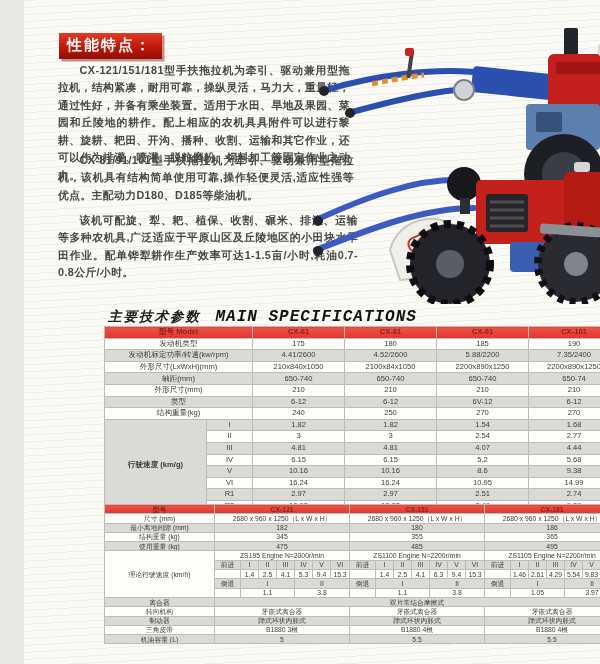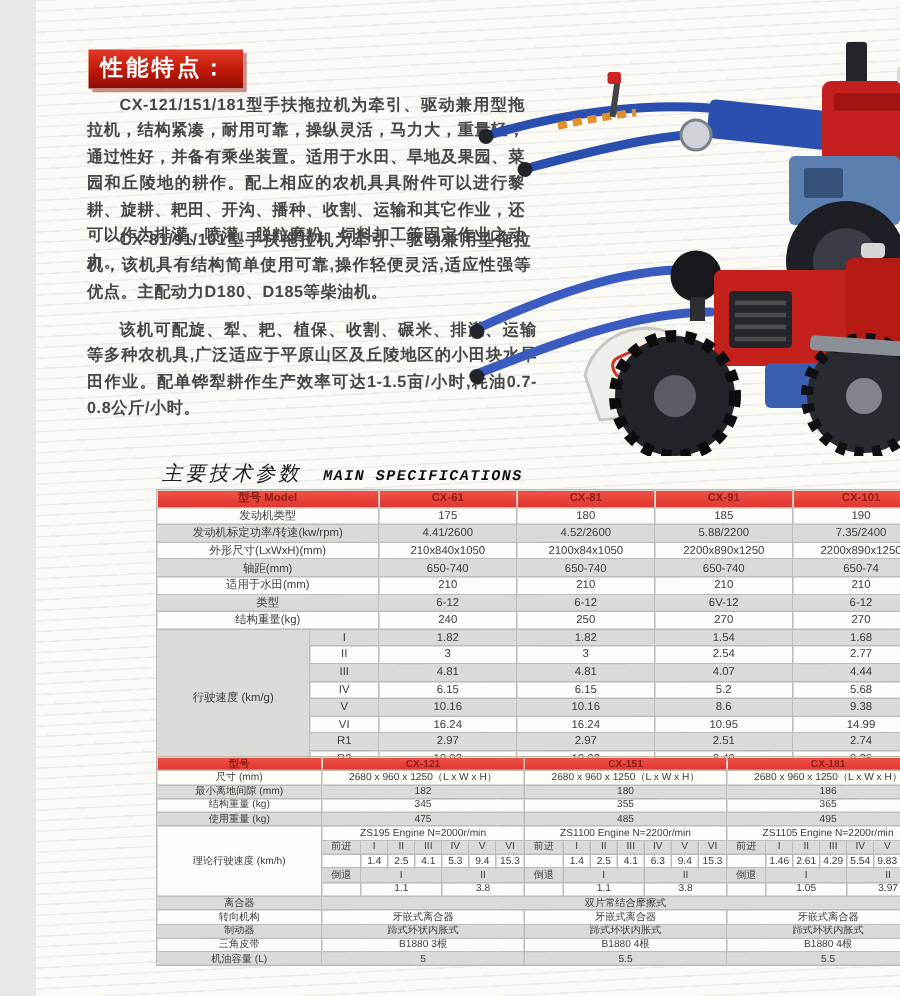--- a/index.html
+++ b/index.html
@@ -17,35 +17,35 @@
   .para{position:absolute;left:34px;width:292px;color:#474747;font-weight:bold;
       font-size:10.8px;line-height:1.62;text-align:justify;text-indent:2em;
       letter-spacing:0.4px;}
   #para1{top:62px;}
   #para2{top:152px;width:296px;}
   #para3{top:212px;width:300px;}
   
   #photo{position:absolute;left:288px;top:12px;width:312px;height:292px;}
   
   .sec-head{position:absolute;left:84px;top:307px;white-space:nowrap;}
-  .sec-head .zh{font-size:13.5px;font-weight:normal;font-style:italic;color:#1c1c1c;letter-spacing:2px;}
-  .sec-head .en{font-size:10px;font-weight:bold;font-style:italic;color:#111;
+  .sec-head .zh{font-size:13.5px;font-weight:bold;font-style:italic;color:#1c1c1c;letter-spacing:2px;}
+  .sec-head .en{font-size:16px;font-weight:bold;font-style:italic;color:#111;
       font-family:"Liberation Mono","DejaVu Sans Mono",monospace;letter-spacing:1px;margin-left:10px;}
   table{border-collapse:collapse;table-layout:fixed;width:515px;position:absolute;left:80px;
       font-family:"Liberation Sans","DejaVu Sans",sans-serif;}
   #table1{top:326px;padding-left:15px;}
   #table2{top:504px;}
   td,th{border:1px solid #bdbdb6;text-align:center;vertical-align:middle;
       color:#3c3c3c;overflow:hidden;white-space:nowrap;}
   #table1 td,#table1 th{font-size:7.6px;padding:1px 2px;height:8.6px;line-height:1.1;}
   #table2 td,#table2 th{font-size:6.8px;padding:0.5px 1px;height:7.3px;line-height:1.05;}
   .redhead{background:linear-gradient(180deg,#ef5247,#e03530);color:#8d1f18;font-weight:bold;}
   .r1{background:#dadad6;}
   .r0{background:#fdfdfa;}
-  .speed-main{font-size:10px;color:#3a3a3a;background:#dadad6;}
+  .speed-main{font-size:10px;color:#3a3a3a;background:#dadad6;font-weight:bold;}
   .footnote{position:absolute;left:27px;top:646px;font-size:9px;font-weight:bold;
       color:#3e3e3e;letter-spacing:1px;}
 </style>
 </head>
 <body>
 
 <div id="page">
 
   <div class="feat-title">性能特点：</div>
 
@@ -149,21 +149,21 @@
           <td class="r0">2200x890x1250</td>
         </tr>
         <tr>
           <td colspan="2" class="r1">轴距(mm)</td>
           <td class="r1">650-740</td>
           <td class="r1">650-740</td>
           <td class="r1">650-740</td>
           <td class="r1">650-74</td>
         </tr>
         <tr>
-          <td colspan="2" class="r0">适用于水田(mm)</td>
+          <td colspan="2" class="r0">外形尺寸(mm)</td>
           <td class="r0">210</td>
           <td class="r0">210</td>
           <td class="r0">210</td>
           <td class="r0">210</td>
         </tr>
         <tr>
           <td colspan="2" class="r1">类型</td>
           <td class="r1">6-12</td>
           <td class="r1">6-12</td>
           <td class="r1">6V-12</td>

